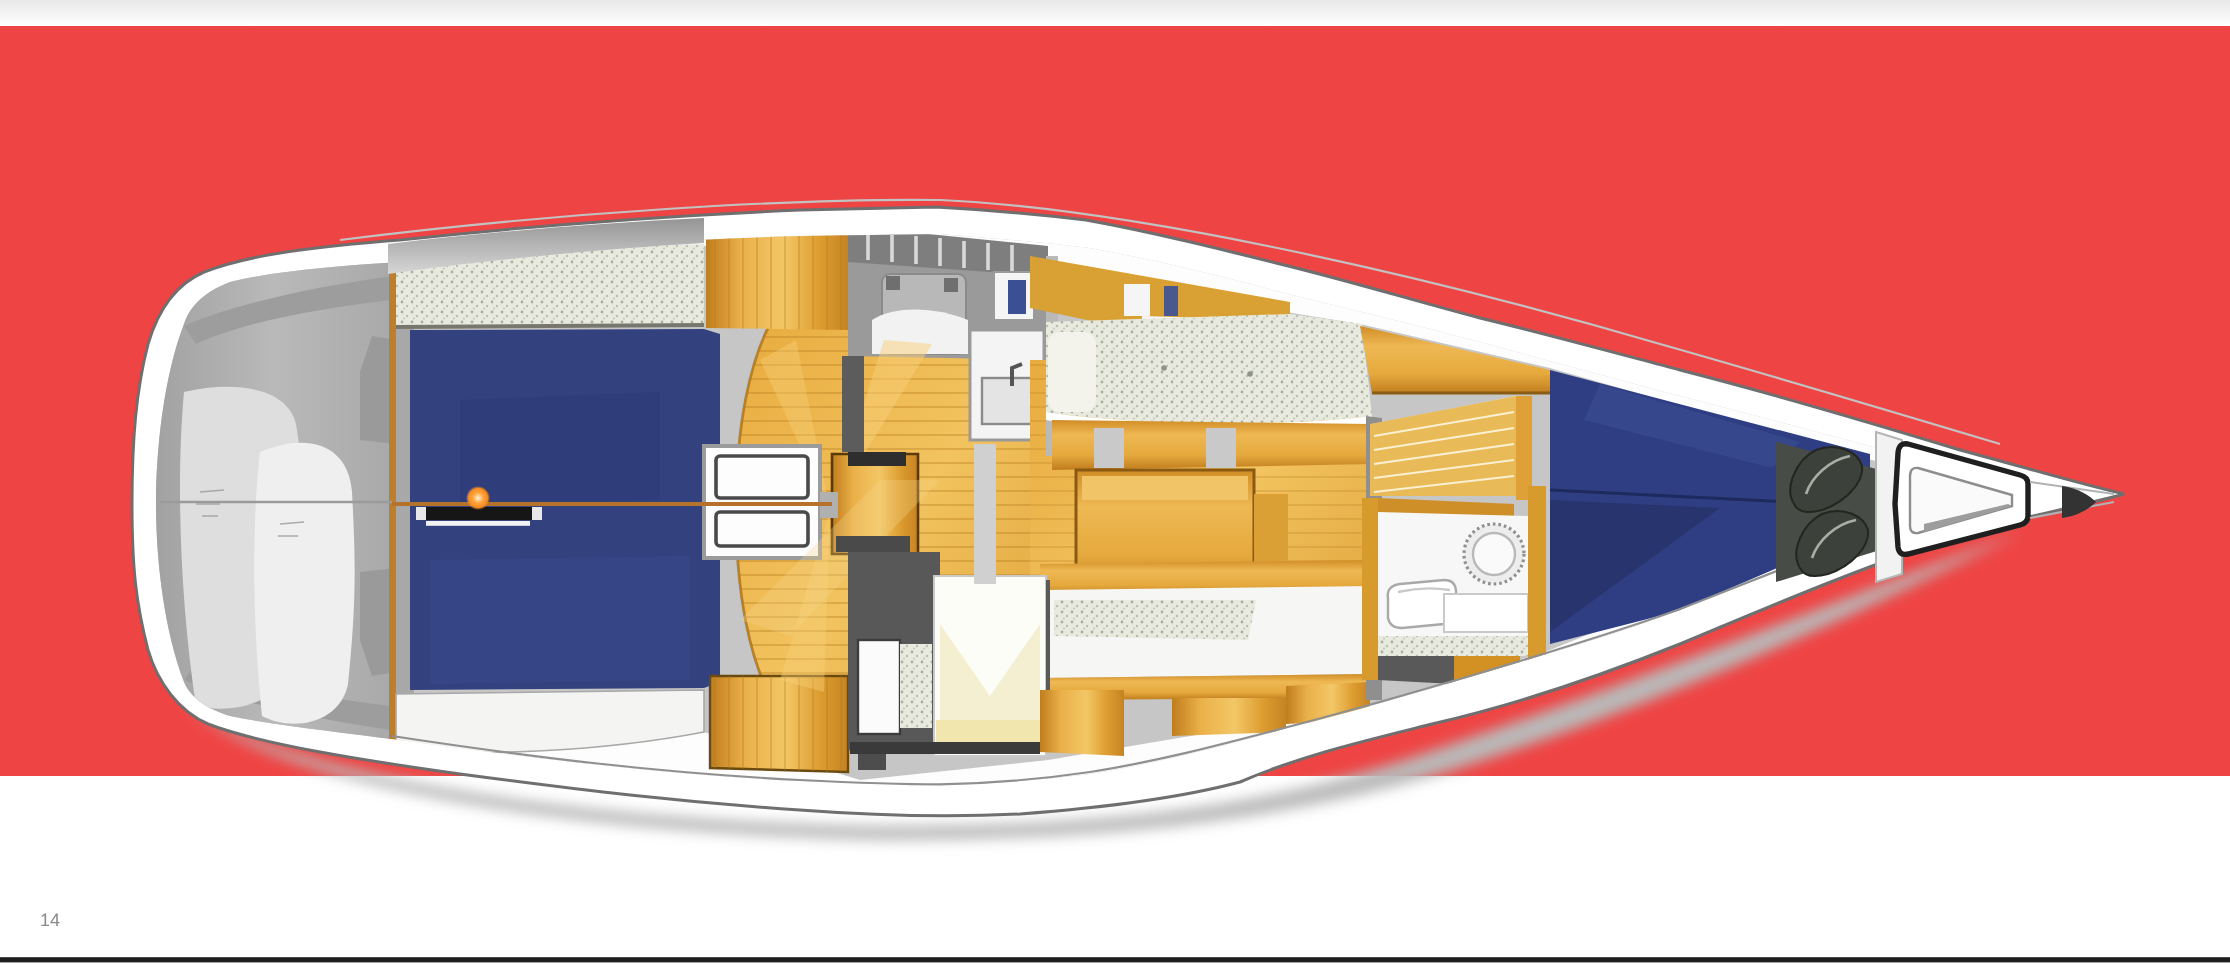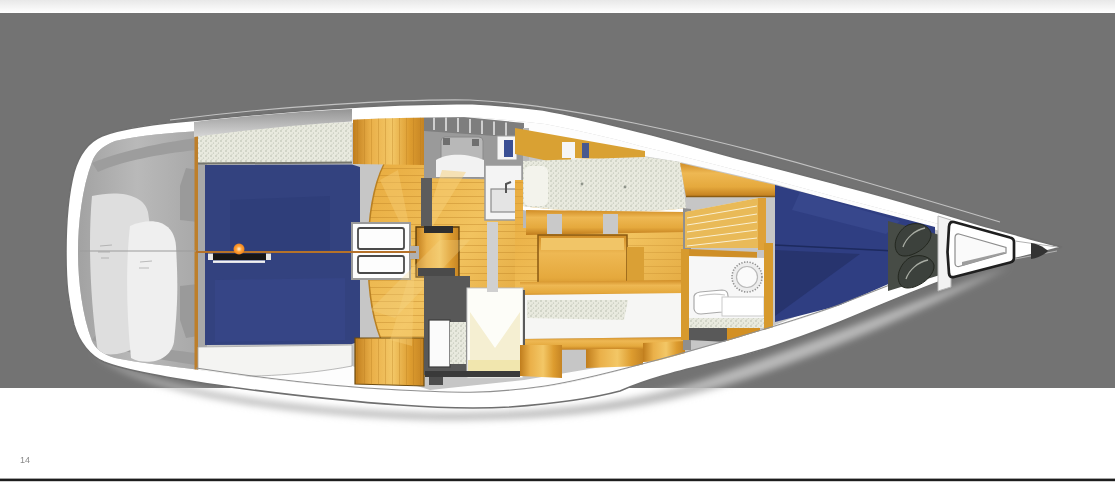--- a/index.html
+++ b/index.html
@@ -1,17 +1,17 @@
 <!DOCTYPE html>
 <html><head>
 <meta charset="utf-8">
 <style>
   html,body{margin:0;padding:0;background:#fff;width:1115px;height:486px;overflow:hidden;
     font-family:"Liberation Sans", sans-serif;}
-  #page{position:relative;width:1115px;height:388px;background:#737373;}
+  #page{position:relative;width:1115px;height:388px;background:#ef4444;}
   svg{position:absolute;left:0;top:0;}
 </style>
 </head>
 <body>
 <div id="page">
 <svg width="1115" height="486" viewBox="0 0 1115 486">
 <defs>
   <linearGradient id="topfade" x1="0" y1="0" x2="0" y2="1">
     <stop offset="0" stop-color="#e8e8e8"></stop>
           <stop offset="1" stop-color="#ffffff"></stop>

